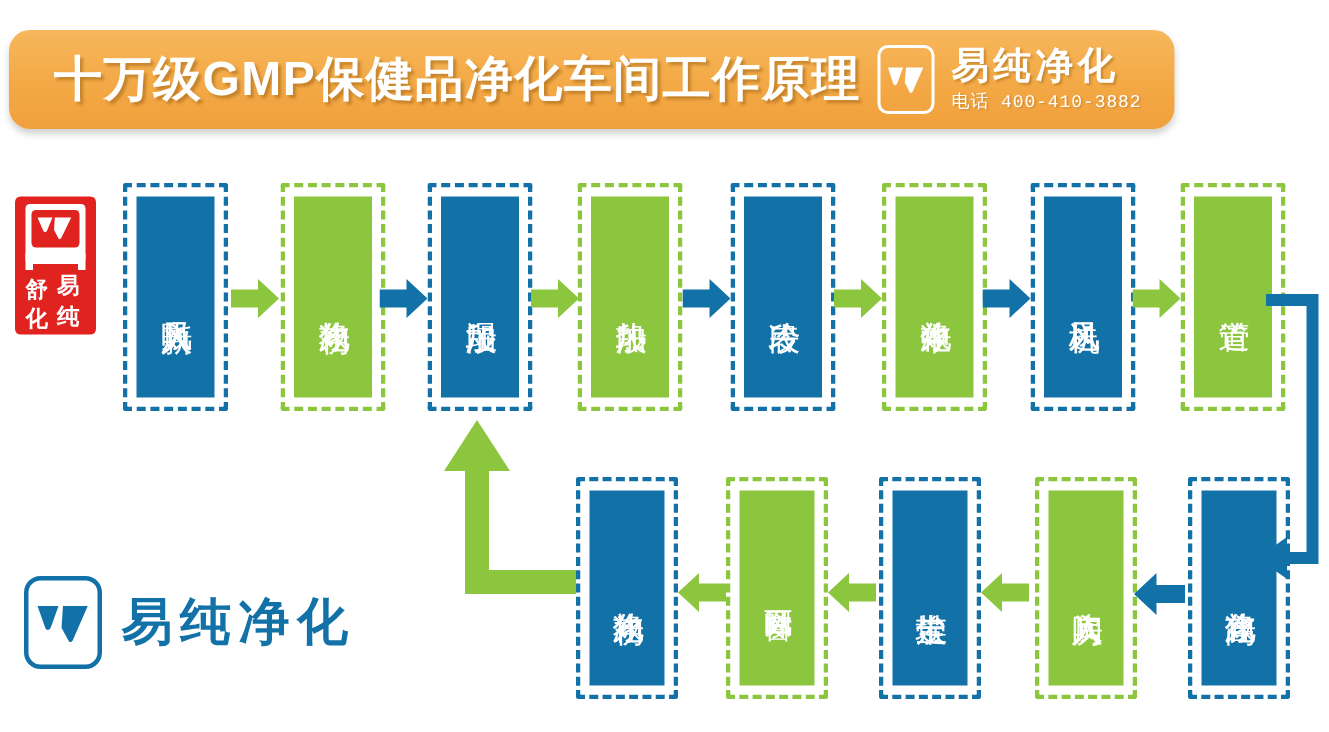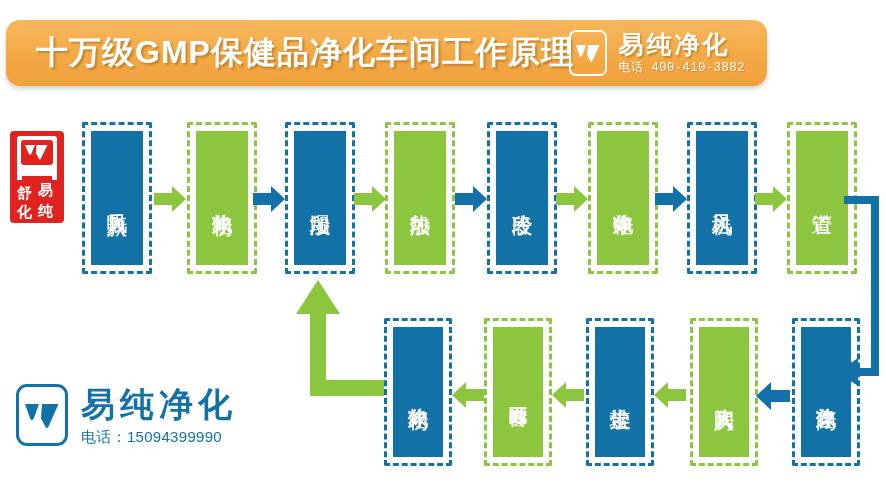--- a/index.html
+++ b/index.html
@@ -9,20 +9,21 @@
     overflow:hidden;position:relative;
   }
   #stage{position:absolute;left:0;top:0;width:886px;height:488px;}
 
   
   .banner{
     position:absolute;left:6px;top:20px;width:761px;height:66px;
     background:linear-gradient(180deg,#f7b75c 0%,#f3a945 55%,#f0a03d 100%);
     border-radius:14px;
     box-shadow:0 3px 5px rgba(0,0,0,.18);
+    padding-left:16px;
   }
   .banner-title{
     position:absolute;left:30px;top:50%;transform:translateY(-50%);
     font-size:32px;font-weight:bold;color:#ffffff;letter-spacing:1px;
     text-shadow:2px 2px 2px rgba(140,85,10,.45);
     white-space:nowrap;
   }
   .banner-brand{
     position:absolute;right:22px;top:50%;transform:translateY(-50%);
     display:flex;align-items:center;gap:11px;
@@ -279,17 +280,16 @@
 
   <div class="footer-logo">
     <div class="fl-mark">
       <svg width="36" height="27" viewBox="0 0 36 27" aria-hidden="true">
         <path d="M1 2 L15 2 L10 16 Q8.8 19.3 6.4 17.2 L1 2 Z" fill="#1272a8"></path>
         <path d="M18 2 L34.5 2 L24.5 24.8 Q23 27.3 21.6 25 L17 16.5 Z" fill="#1272a8"></path>
       </svg>
     </div>
     <div class="fl-txt">
       <div class="fl-name">易纯净化</div>
-      <div class="fl-phone">电话：15094399990</div>
     </div>
   </div>
 
 </div>
 
 </body></html>

